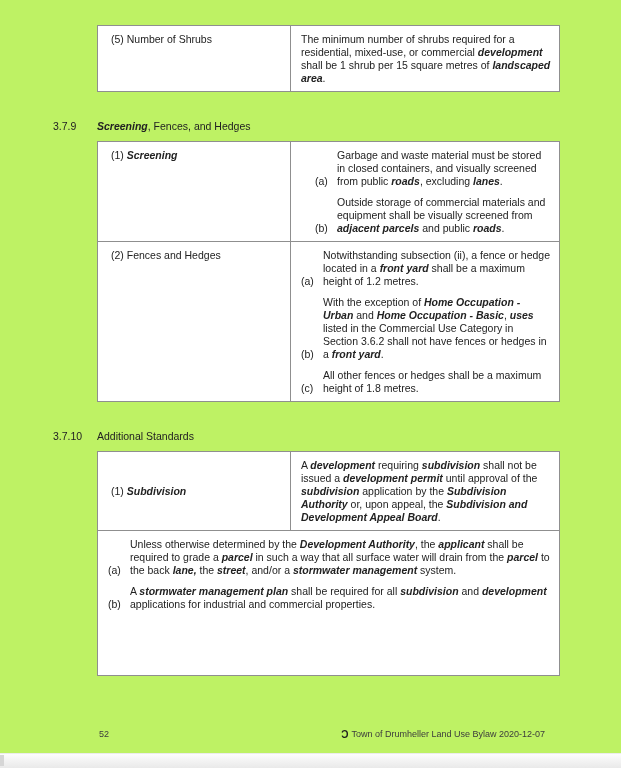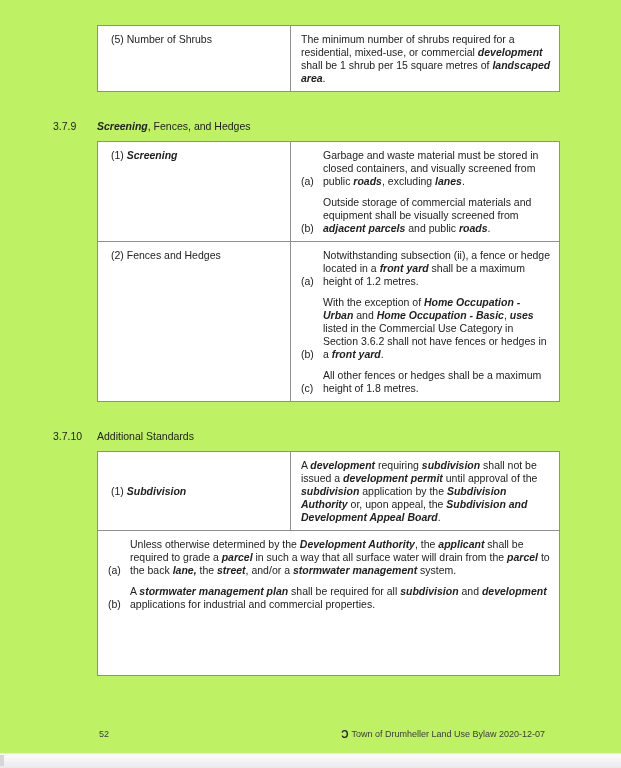--- a/index.html
+++ b/index.html
@@ -32,21 +32,21 @@
     font-size:10.5px;line-height:13px;
   }
   .item{display:flex;margin-bottom:8px;align-items:flex-end;}
   .item:last-child{margin-bottom:0;}
   .marker{width:22px;flex:none;}
   .itext{flex:1;}
   .term{font-weight:bold;font-style:italic;}
 
   
   .tbl[data-sec="shrubs"] .row{min-height:63px;}
-  .tbl[data-sec="screening"] .row:nth-child(1){min-height:94px;}
+  .tbl[data-sec="screening"] .row:nth-child(1){min-height:94px;gap:14px;}
   .tbl[data-sec="screening"] .row:nth-child(2){min-height:134px;}
   .tbl[data-sec="additional"] .row:nth-child(1){min-height:76px;}
   .tbl[data-sec="additional"] .row:nth-child(2){min-height:144px;}
   .tbl[data-sec="additional"] .cell-left{display:flex;align-items:center;padding-top:0;padding-bottom:0;}
 
   
   .section-heading{
     margin:28px 0 8px 53px;
     font-size:10.5px;line-height:13px;color:#222;
   }

